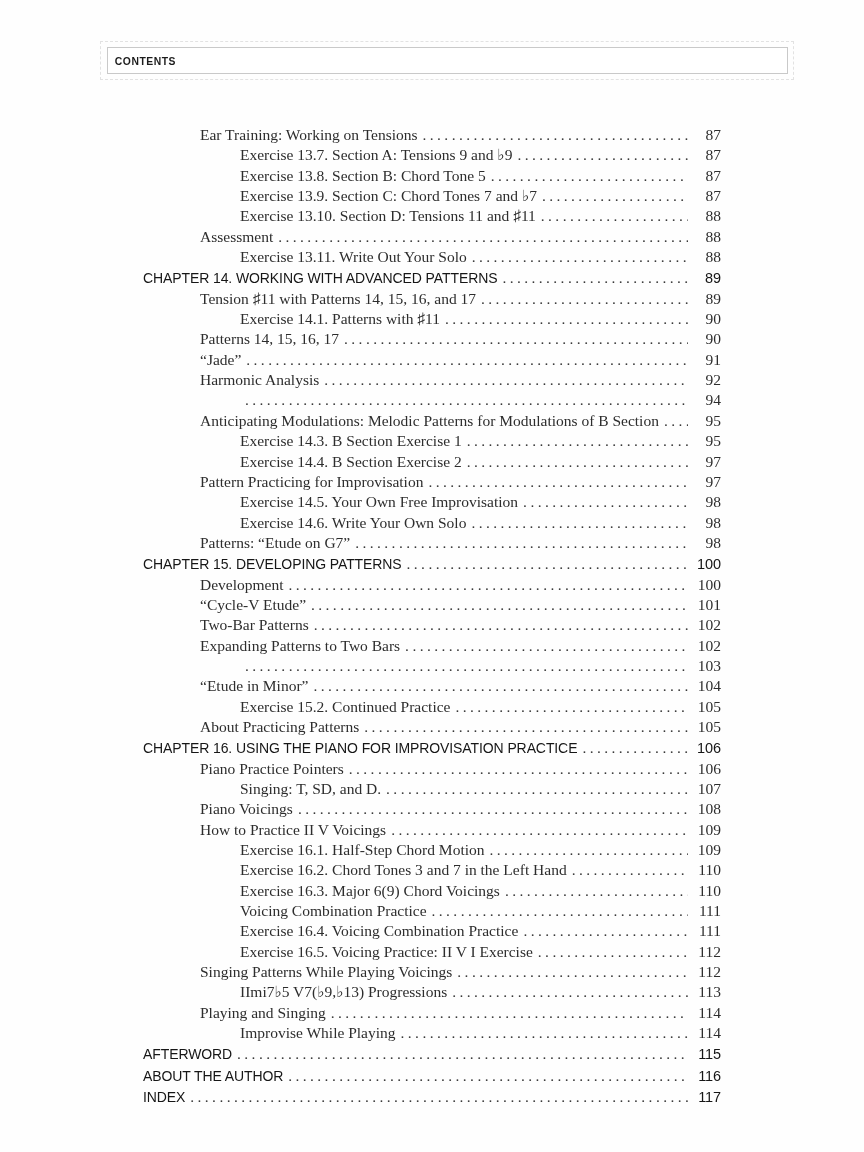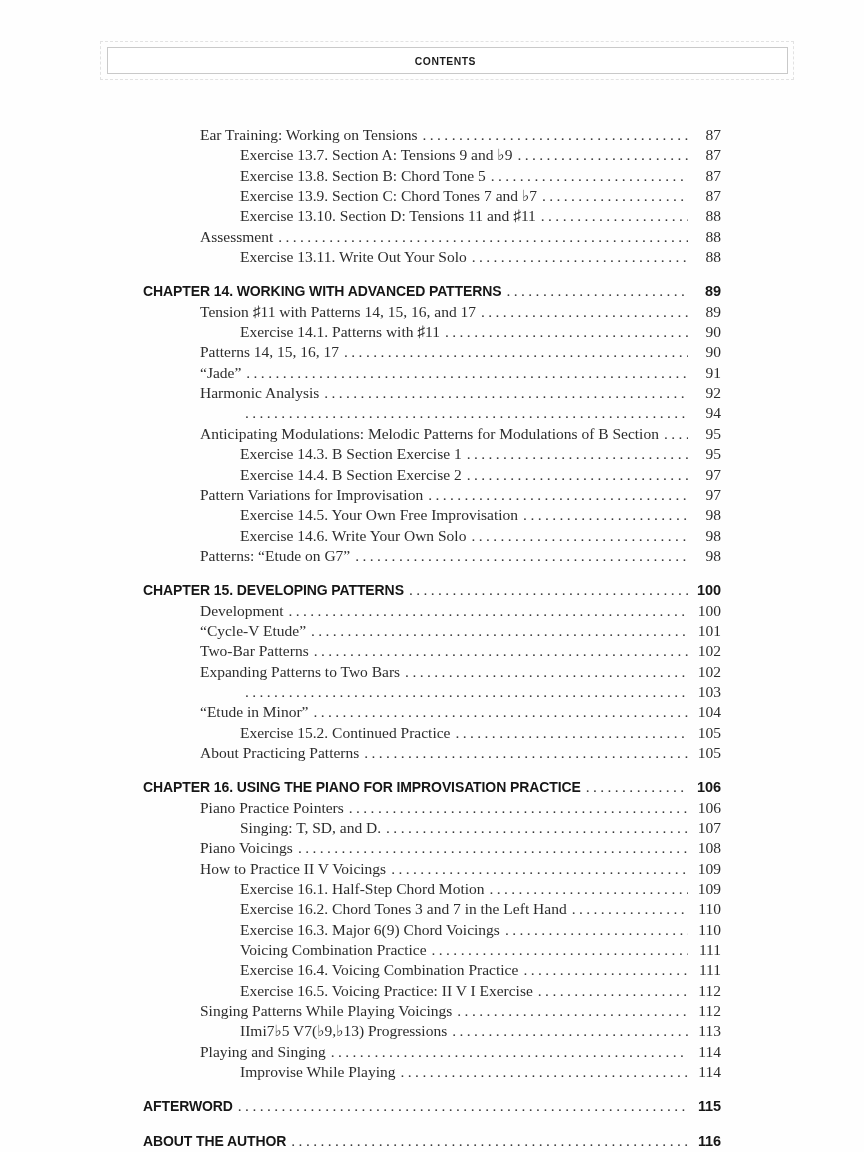--- a/index.html
+++ b/index.html
@@ -16,21 +16,21 @@
   .header-outer {
     position: absolute; left: 100px; top: 41px;
     width: 694px; height: 39px;
     border: 1px dashed #e2e2e2;
     box-sizing: border-box;
   }
   .header-box {
     position: absolute; left: 6px; top: 5px; right: 5px; bottom: 5px;
     border: 1px solid #c9c9c9;
     background: #ffffff;
-    display: flex; align-items: center; justify-content: center;
+    display: flex; align-items: center; justify-content: flex-start;
     padding-right: 11px;
   }
   .header-label {
     font-family: "Liberation Sans", "DejaVu Sans", sans-serif;
     font-weight: 700;
     font-size: 11.5px;
     letter-spacing: 0.6px;
     color: #1c1c1c;
     transform: scaleX(0.9);
     transform-origin: right center;
@@ -57,23 +57,23 @@
     font-weight: 400;
     font-size: 15.5px;
     letter-spacing: 3.4px;
     color: #383838;
   }
   .page-num { flex-shrink: 0; min-width: 30px; text-align: right; }
 
   .l2 { padding-left: 57px; }
   .l3 { padding-left: 97px; align-items: center; }
   .l1 {
-    margin-top: 14px;
+    margin-top: 1px;
     font-family: "Liberation Sans", "DejaVu Sans", sans-serif;
-    font-weight: 700;
+    font-weight: 400;
     font-size: 14px;
     letter-spacing: -0.1px;
     color: #161616;
   }
   .l1 .page-num { font-size: 14.5px; }
 </style>
 </head>
 <body>
 
 <div class="page">
@@ -163,21 +163,21 @@
         <span class="label">Exercise 14.3. B Section Exercise 1</span>
         <span class="dots"></span>
         <span class="page-num">95</span>
       </div>
       <div class="row l3">
         <span class="label">Exercise 14.4. B Section Exercise 2</span>
         <span class="dots"></span>
         <span class="page-num">97</span>
       </div>
       <div class="row l2">
-        <span class="label">Pattern Variations for Improvisation</span>
+        <span class="label">Pattern Practicing for Improvisation</span>
         <span class="dots"></span>
         <span class="page-num">97</span>
       </div>
       <div class="row l3">
         <span class="label">Exercise 14.5. Your Own Free Improvisation</span>
         <span class="dots"></span>
         <span class="page-num">98</span>
       </div>
       <div class="row l3">
         <span class="label">Exercise 14.6. Write Your Own Solo</span>

